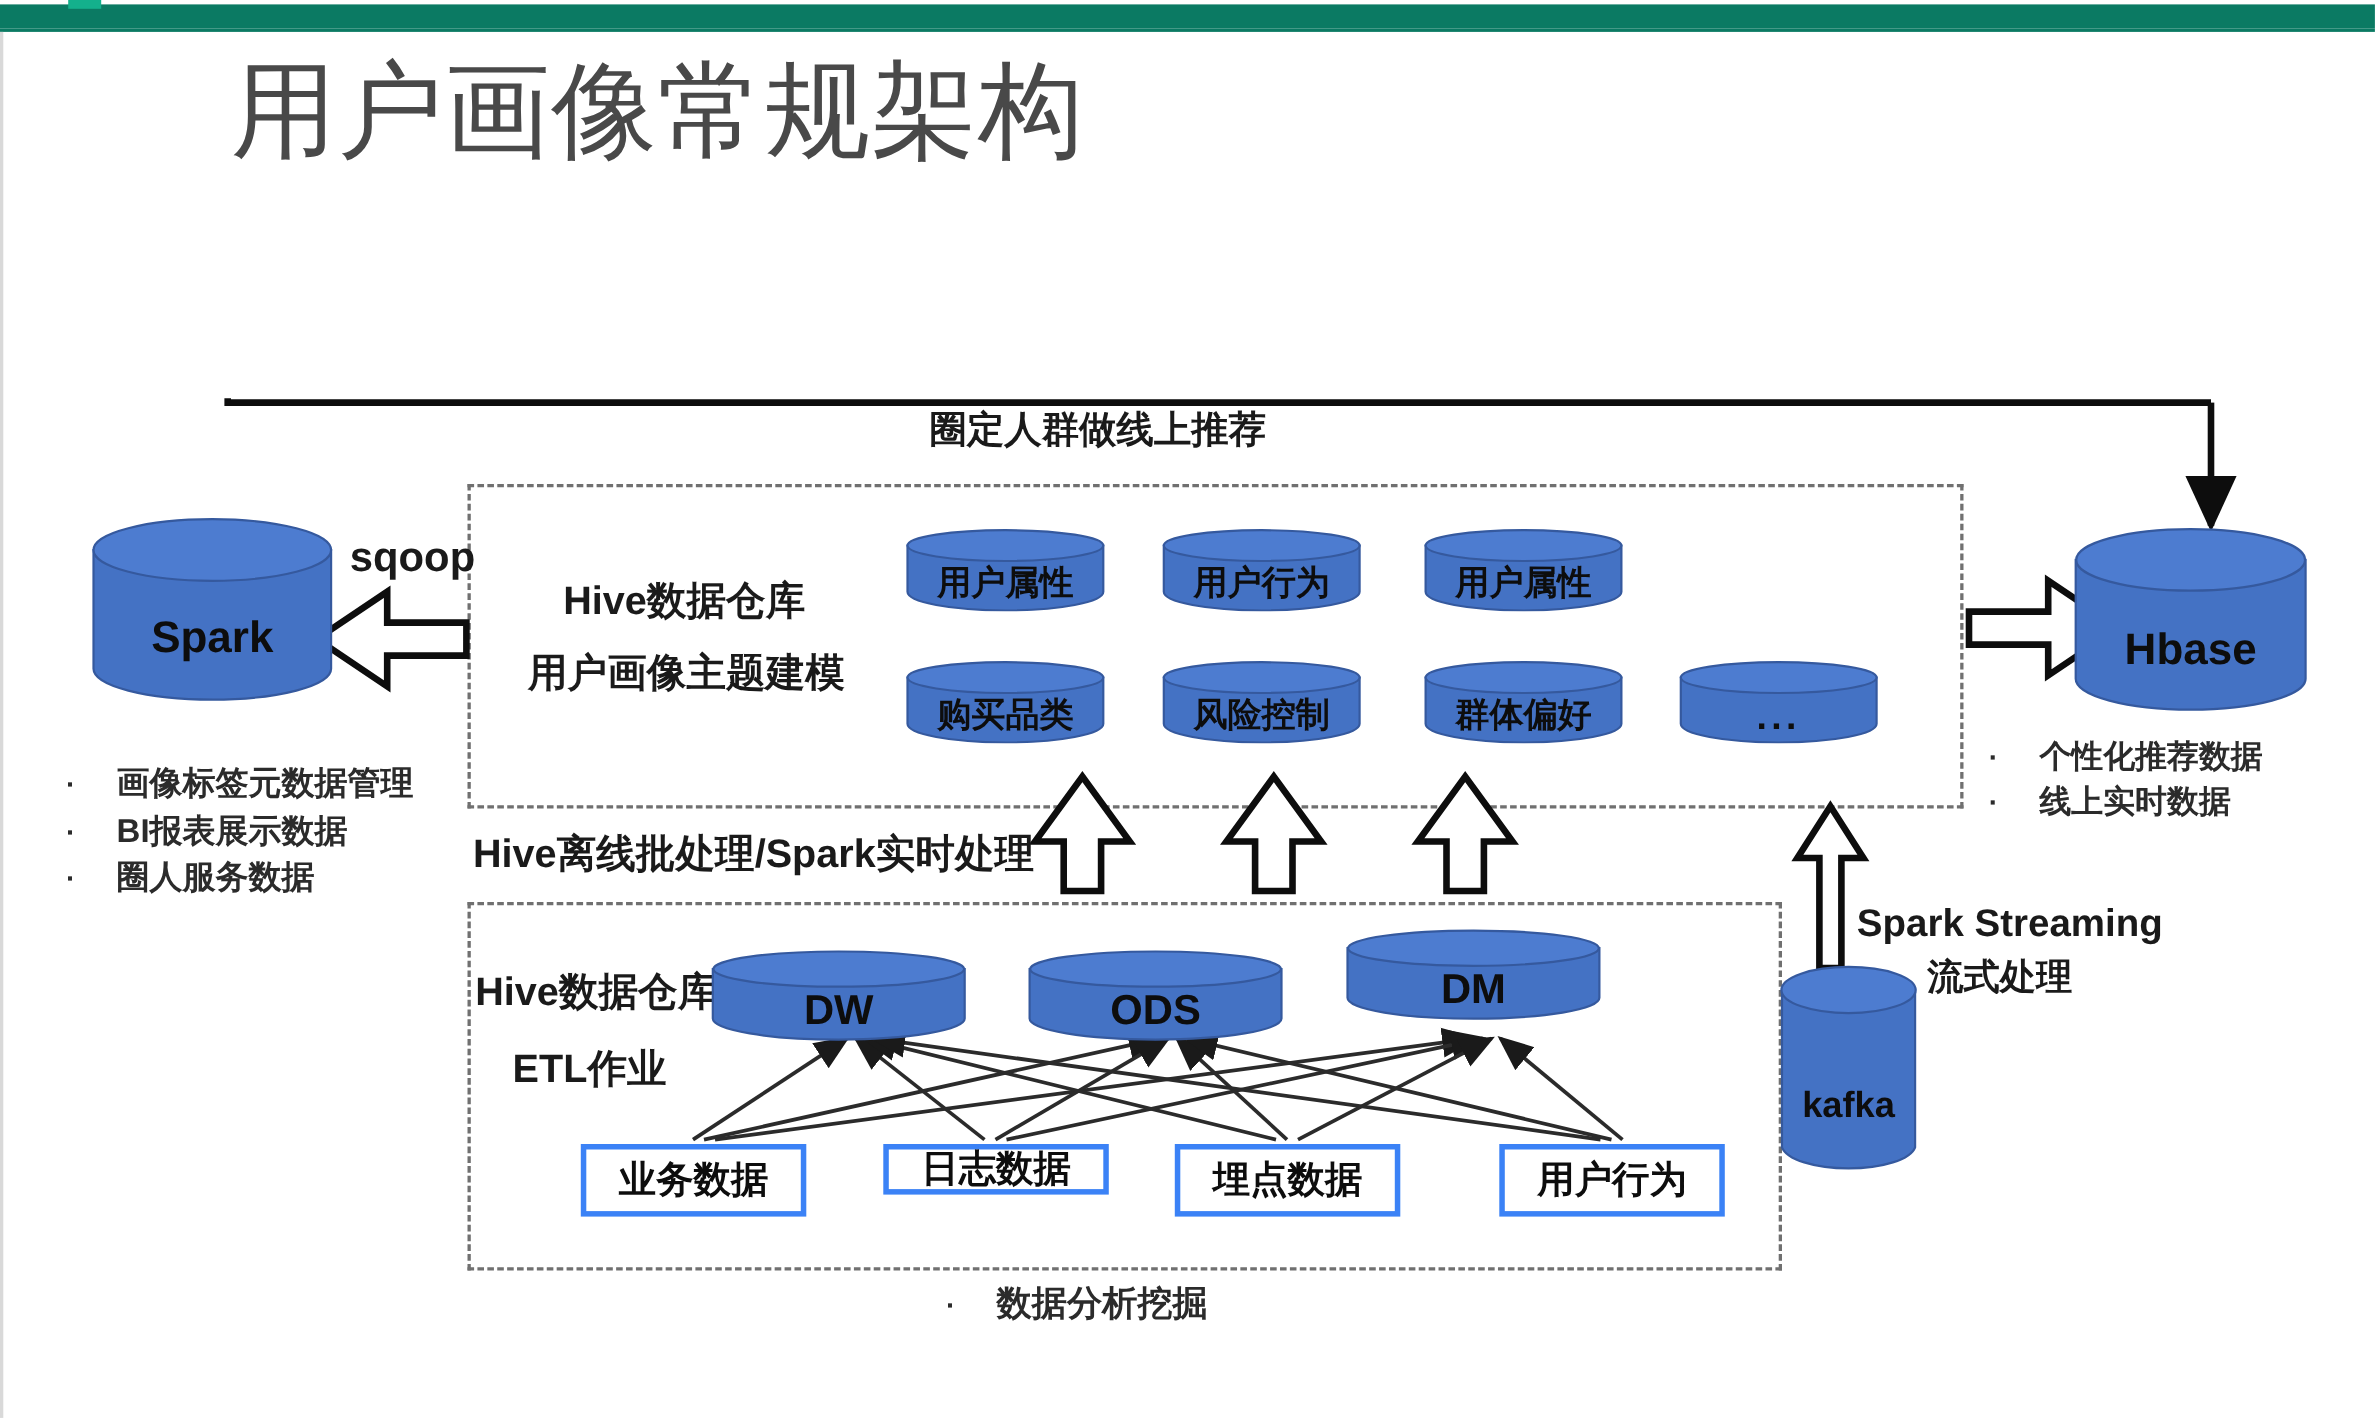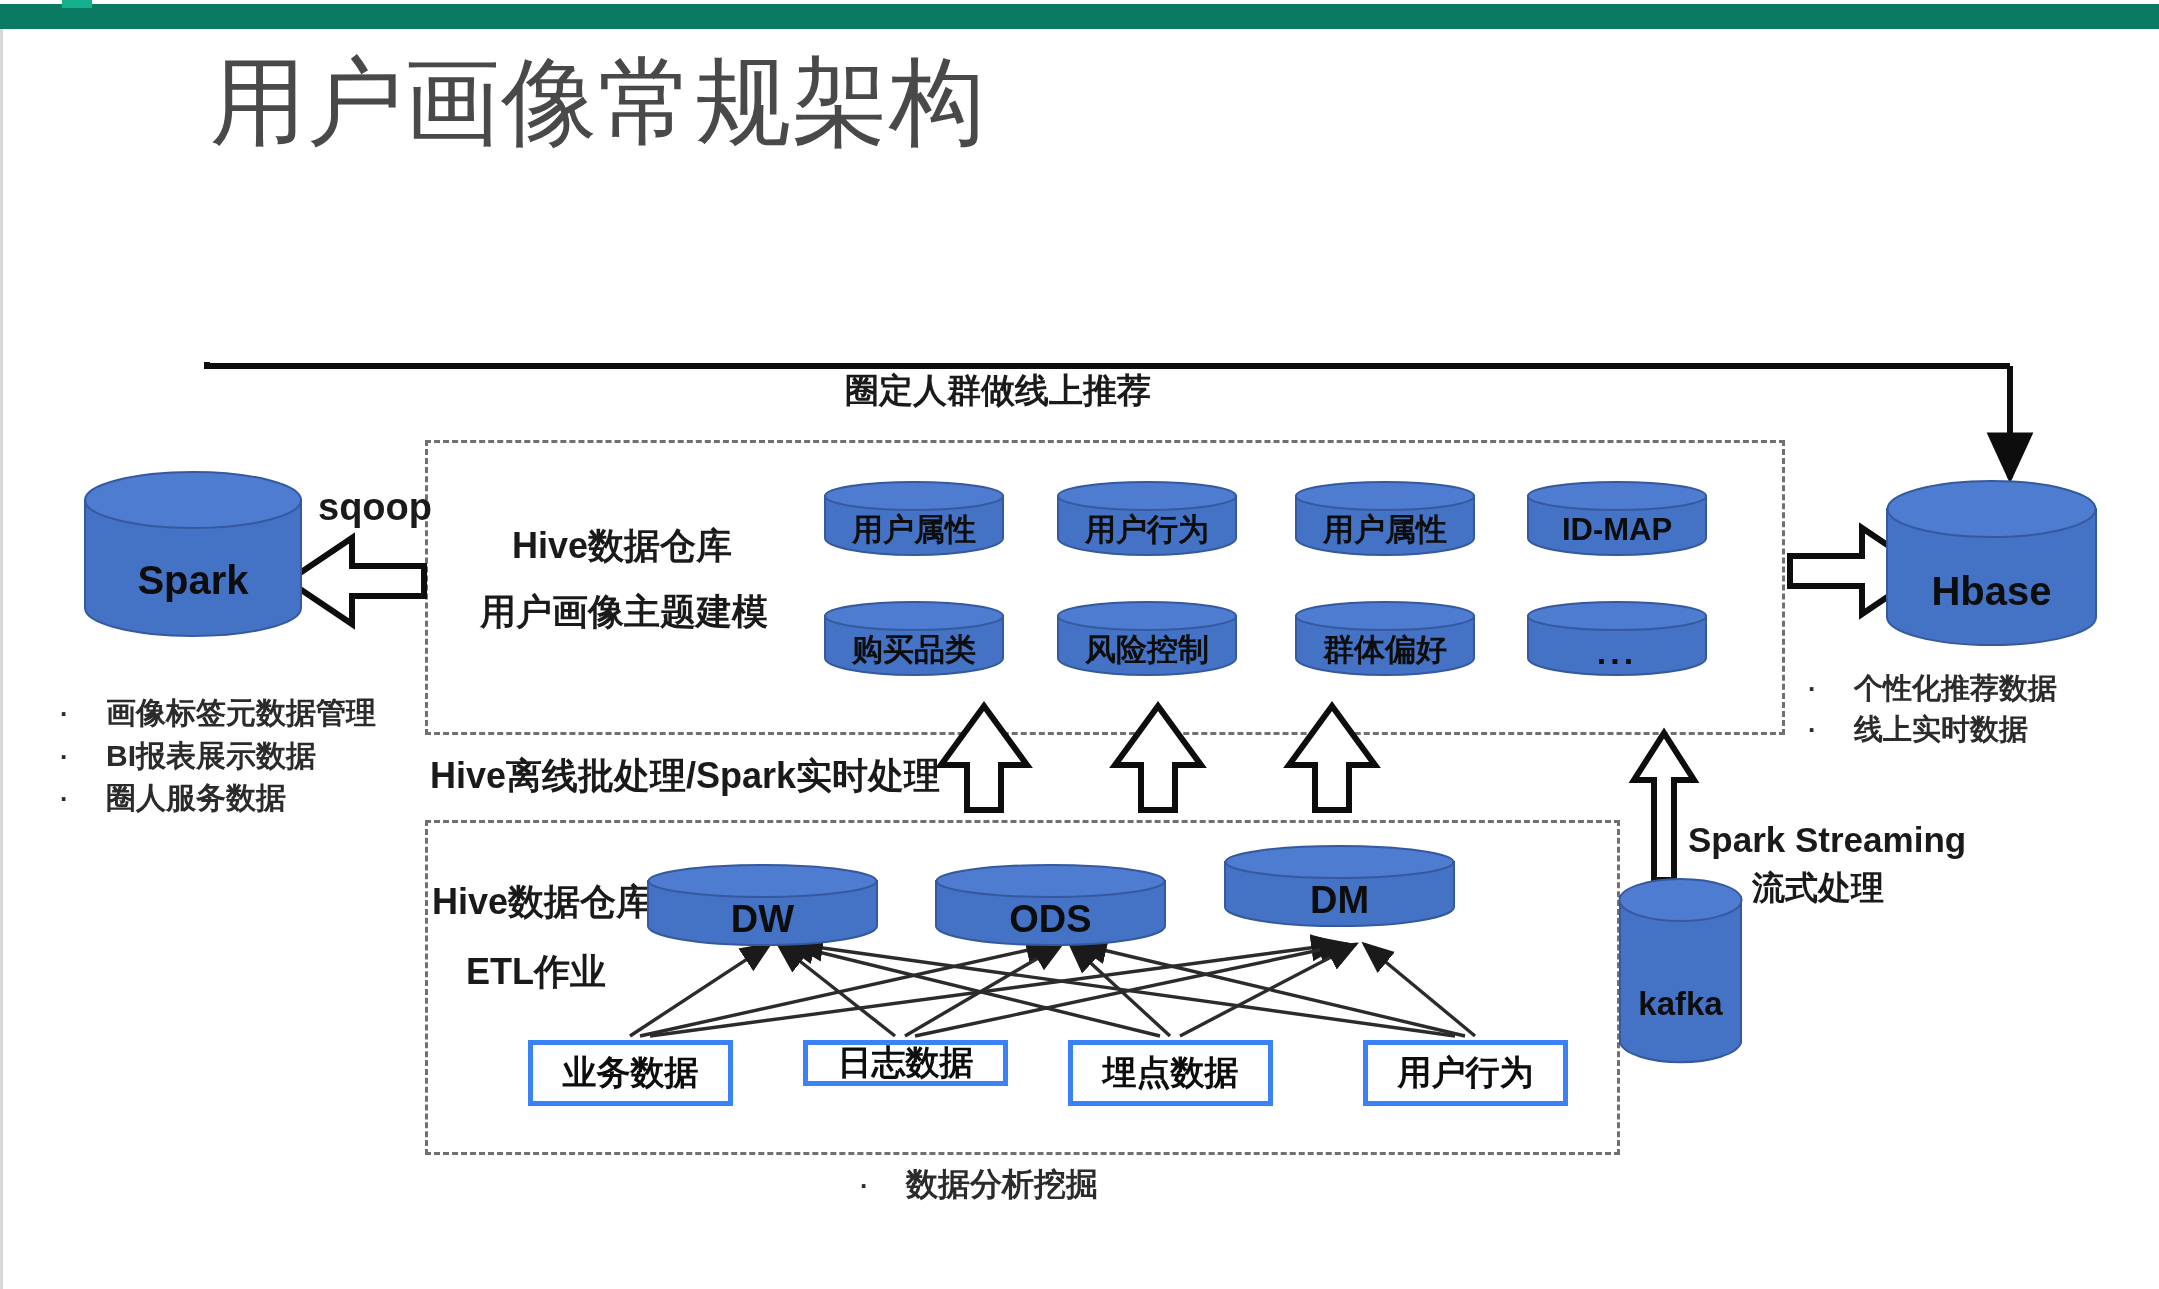--- a/index.html
+++ b/index.html
@@ -241,27 +241,20 @@
   </div>
 
   <div class="cyl" style="left:1293px; top:480px; width:184px; height:76px;">
     <svg width="184" height="76" viewBox="0 0 184 76">
       <path d="M3,16 L3,58 A89,17 0 0 0 181,58 L181,16 Z" fill="#4472c4" stroke="#35599e" stroke-width="2"></path>
       <ellipse cx="92" cy="16" rx="89" ry="14" fill="#4d7cd0" stroke="#35599e" stroke-width="2"></ellipse>
     </svg>
     <div class="cyl-text" style="font-size:31px; padding-top:12px;">用户属性</div>
   </div>
 
-  <div class="cyl" style="left:1525px; top:480px; width:184px; height:76px;">
-    <svg width="184" height="76" viewBox="0 0 184 76">
-      <path d="M3,16 L3,58 A89,17 0 0 0 181,58 L181,16 Z" fill="#4472c4" stroke="#35599e" stroke-width="2"></path>
-      <ellipse cx="92" cy="16" rx="89" ry="14" fill="#4d7cd0" stroke="#35599e" stroke-width="2"></ellipse>
-    </svg>
-    <div class="cyl-text" style="font-size:31px; padding-top:12px;">ID-MAP</div>
-  </div>
 
   <div class="cyl" style="left:822px; top:600px; width:184px; height:76px;">
     <svg width="184" height="76" viewBox="0 0 184 76">
       <path d="M3,16 L3,58 A89,17 0 0 0 181,58 L181,16 Z" fill="#4472c4" stroke="#35599e" stroke-width="2"></path>
       <ellipse cx="92" cy="16" rx="89" ry="14" fill="#4d7cd0" stroke="#35599e" stroke-width="2"></ellipse>
     </svg>
     <div class="cyl-text" style="font-size:31px; padding-top:12px;">购买品类</div>
   </div>
 
   <div class="cyl" style="left:1055px; top:600px; width:184px; height:76px;">

